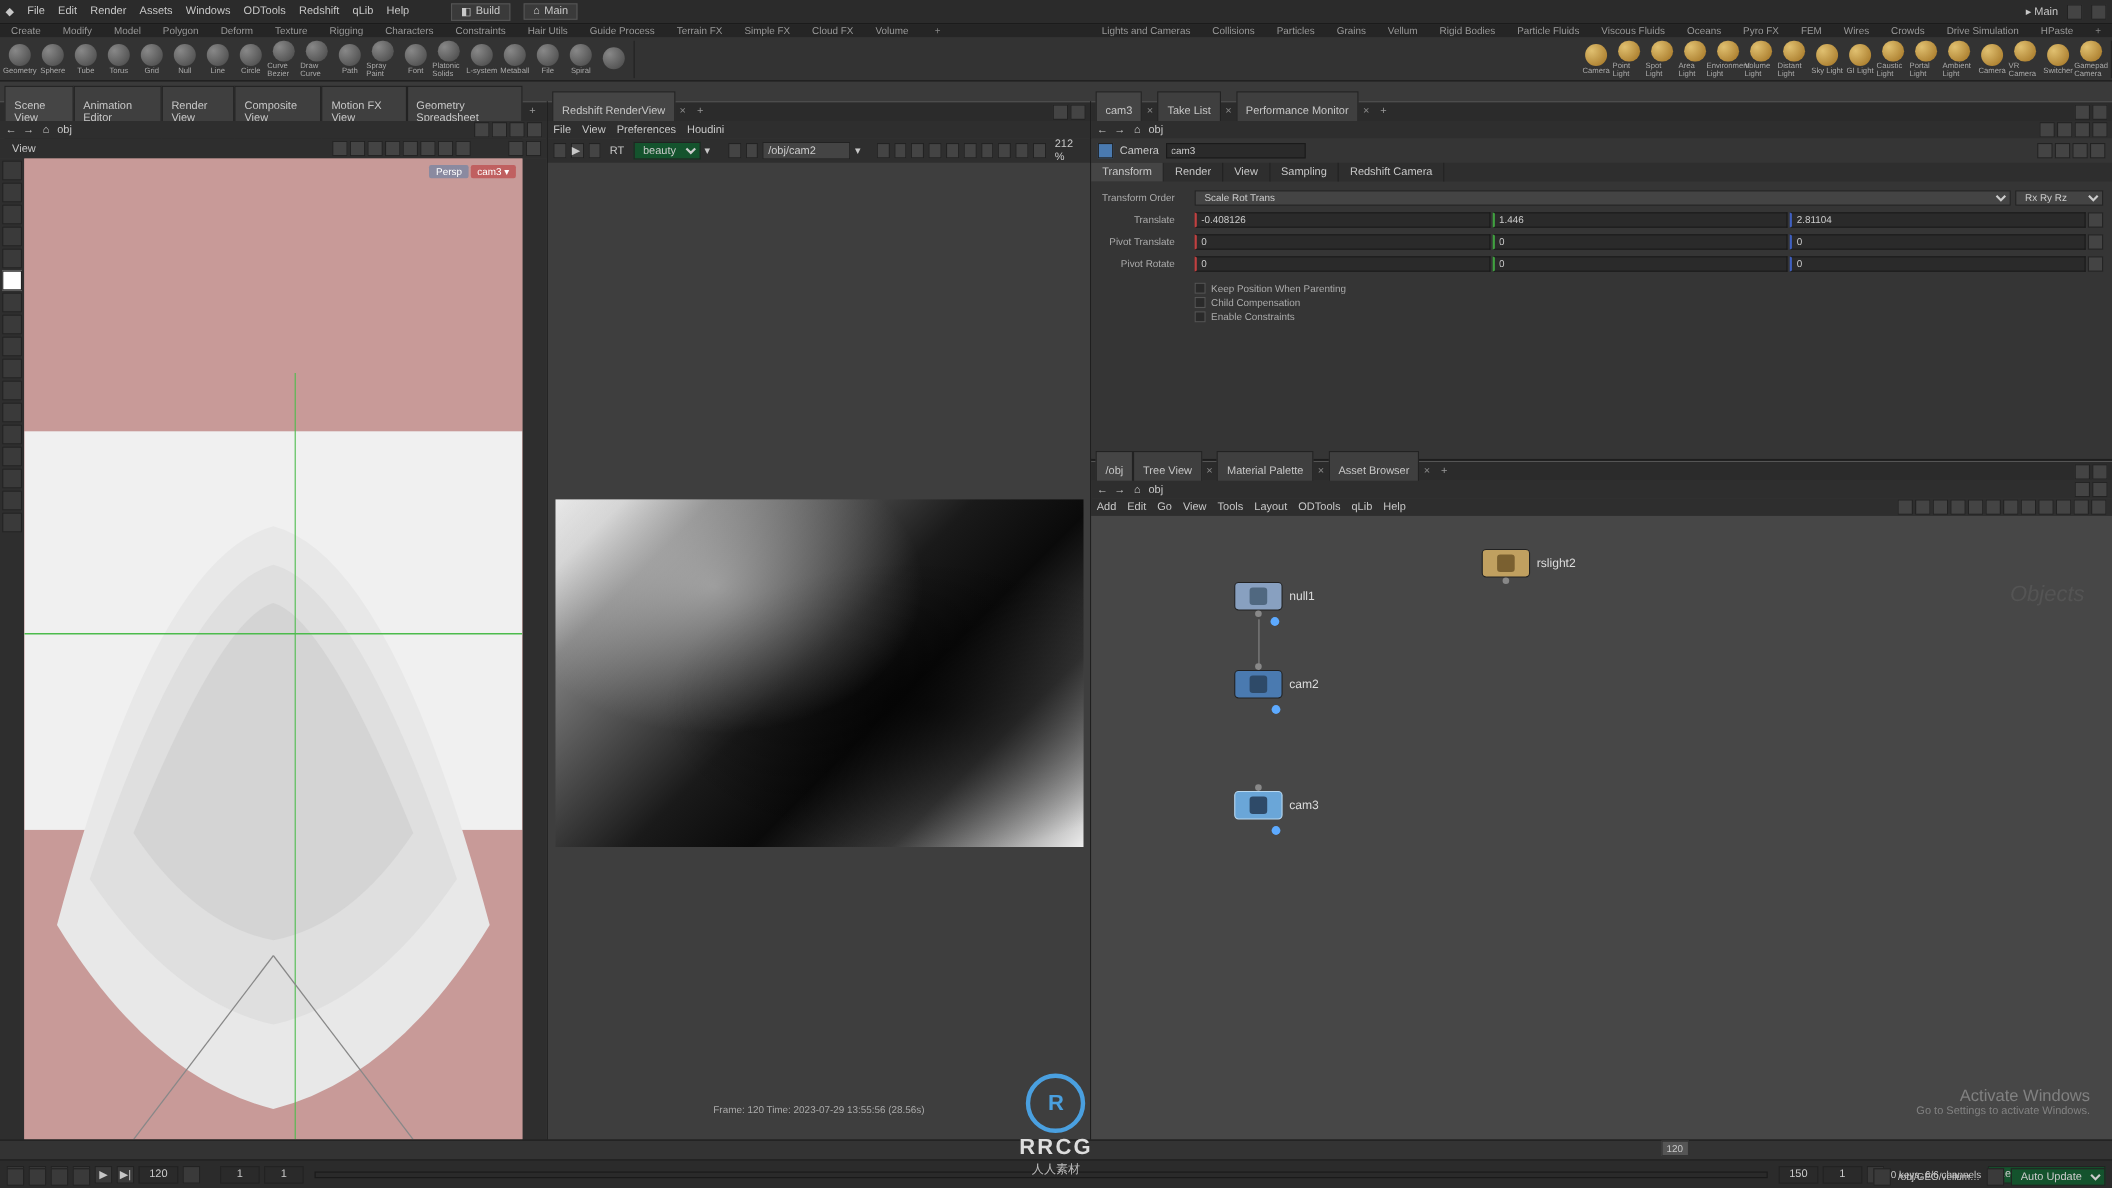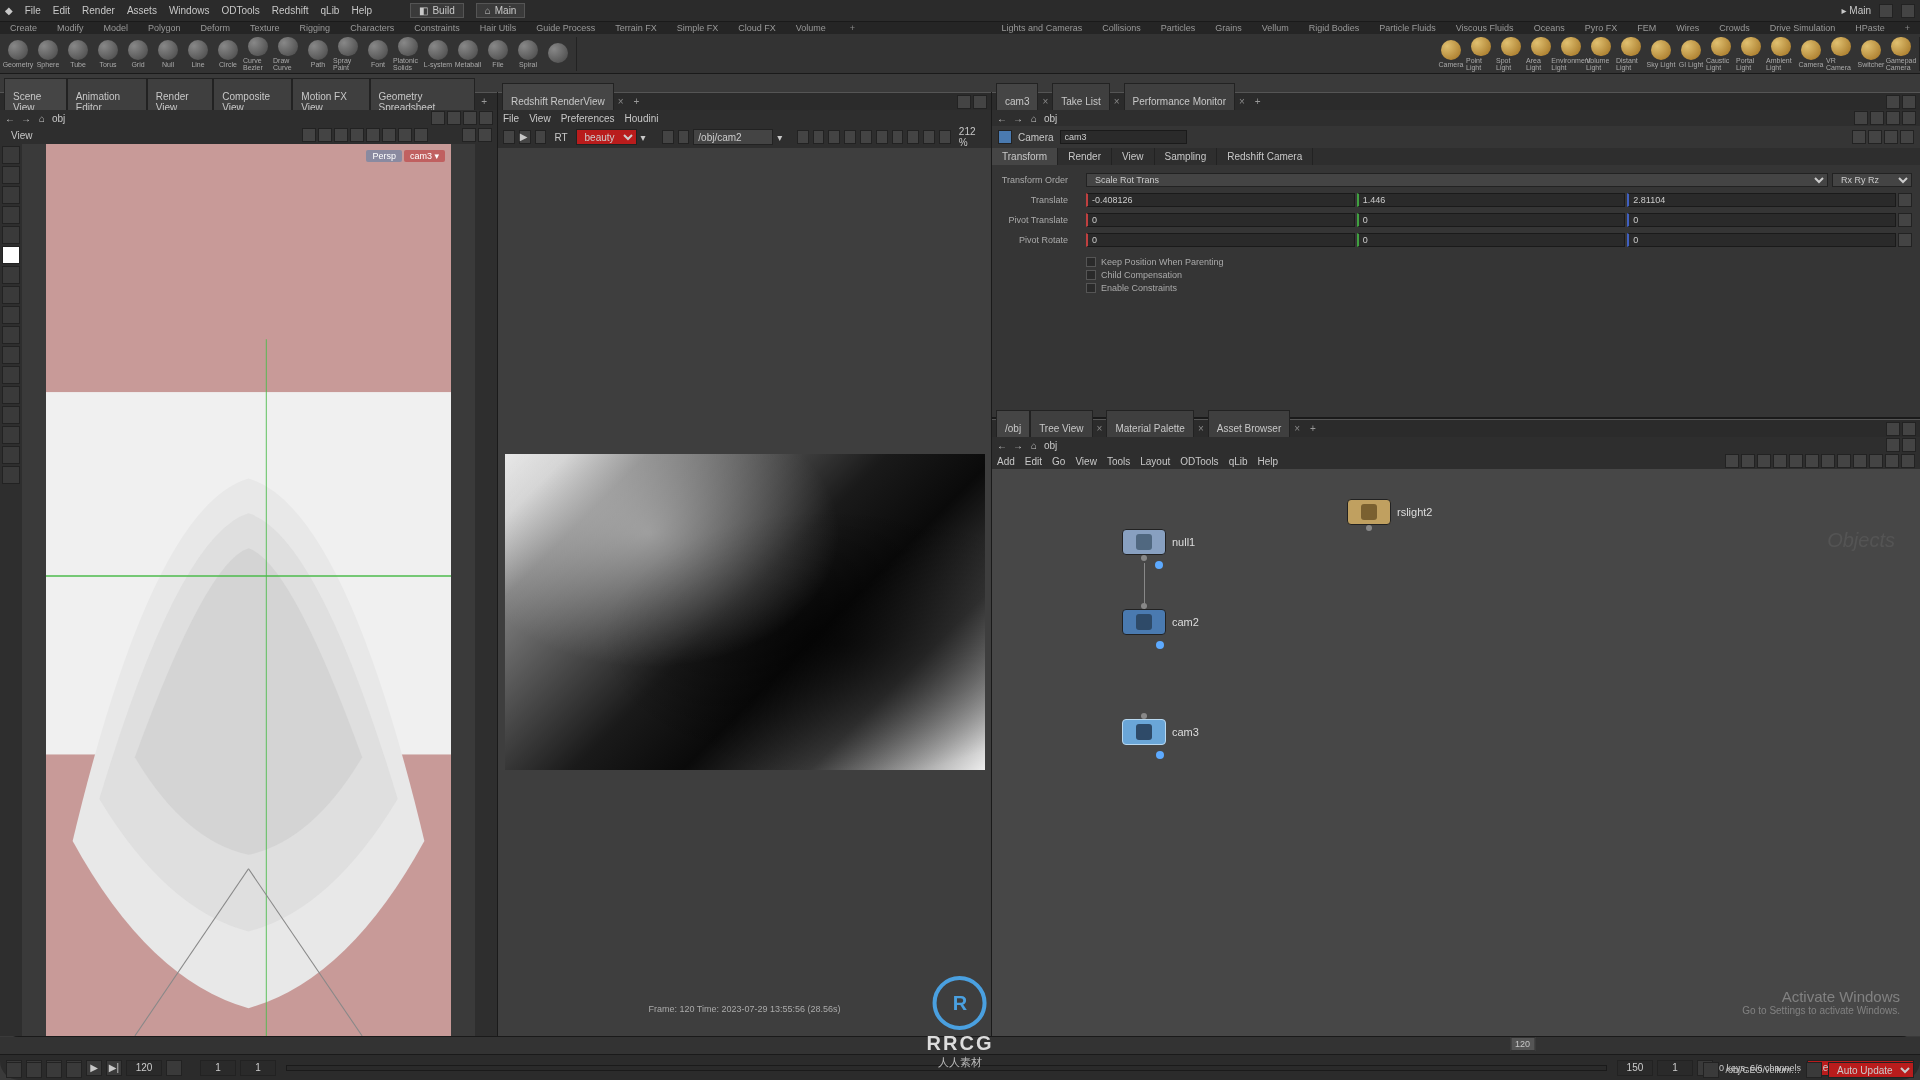--- a/index.html
+++ b/index.html
@@ -19,30 +19,30 @@
 .pane-close { padding:0 4px; color:#888; }
 .pane-plus { padding:0 6px; color:#999; }
 .path-bar { height:16px; background:#2e2e2e; display:flex; align-items:center; padding:0 4px; gap:4px; font-size:10px; }
 .path-bar .icon { width:12px; height:12px; display:inline-flex; align-items:center; justify-content:center; }
 .main { position:absolute; top:92px; left:0; right:0; bottom:44px; display:flex; }
 .col-left { width:498px; display:flex; flex-direction:column; border-right:1px solid #1a1a1a; }
 .col-center { width:494px; display:flex; flex-direction:column; border-right:1px solid #1a1a1a;justify-content:space-between; }
 .col-right { flex:1; display:flex; flex-direction:column; }
 .viewport-toolbar { height:18px; background:#2e2e2e; display:flex; align-items:center; padding:0 5px; gap:2px; }
 .tb-btn { width:14px; height:14px; background:#444; border:1px solid #222; }
-.viewport-area { flex:1; position:relative; background:#3a3a3a; display:flex;gap:24px; }
+.viewport-area { flex:1; position:relative; background:#3a3a3a; display:flex; }
 .vp-left-icons { width:22px; background:#2e2e2e; display:flex; flex-direction:column; gap:2px; padding:2px; }
 .vp-left-icons .vic { width:18px; height:18px; background:#3a3a3a; border:1px solid #222; }
 .vp-right-icons { width:22px; background:#2e2e2e; display:flex; flex-direction:column; gap:2px; padding:2px; }
 .vp-canvas { flex:1; position:relative; background:#c89a98; overflow:hidden; }
 .vp-overlay { position:absolute; top:6px; right:6px; display:flex; gap:2px; }
 .vp-badge { padding:1px 6px; font-size:9px; border-radius:2px; }
 .vp-canvas svg { width:100%; height:100%; }
 .render-toolbar { height:22px; background:#2e2e2e; display:flex; align-items:center; padding:0 5px; gap:4px; }
-.render-select { background:#b91c1c; border:1px solid #222; color:#ccc; font-size:10px; height:16px; padding:0 4px; }
+.render-select { background:#14532d; border:1px solid #222; color:#ccc; font-size:10px; height:16px; padding:0 4px; }
 .render-input { background:#444; border:1px solid #222; color:#ccc; font-size:10px; height:16px; padding:0 4px; width:80px; }
 .render-view { flex:1; background:#3e3e3e; position:relative; display:flex; flex-direction:column; align-items:center; justify-content:center; }
 .render-menu { height:16px; background:#2e2e2e; display:flex; align-items:center; padding:0 5px; gap:10px; }
 .render-img { width:480px; height:316px; background:linear-gradient(135deg,#e8e8e8 0%,#d0d0d0 8%,#808080 18%,#1a1a1a 48%,#0a0a0a 62%,#3a3a3a 78%,#aaa 92%,#eee 100%); margin-top:40px; position:relative; }
 .render-img::before { content:""; position:absolute; inset:0; background:radial-gradient(ellipse at 30% 25%, rgba(255,255,255,.4), transparent 40%), radial-gradient(ellipse at 70% 60%, rgba(0,0,0,.6), transparent 50%); }
 .render-status { position:absolute; bottom:22px; width:100%; text-align:center; font-size:9px; color:#aaa; }
 .render-footer { position:absolute; bottom:0; left:0; right:0; height:18px; background:#2e2e2e; display:flex; align-items:center; justify-content:space-between; padding:0 6px; font-size:9px; color:#999; }
 .param-pane { flex:1; background:#353535; display:flex; flex-direction:column; }
 .param-header { padding:4px 6px; display:flex; align-items:center; gap:6px; }
 .param-tabs { display:flex; background:#2e2e2e; }
@@ -63,21 +63,21 @@
 .net-canvas { flex:1; background:#474747; position:relative; }
 .node { position:absolute; display:flex; align-items:center; gap:6px; }
 .node-body { width:44px; height:26px; border-radius:4px; display:flex; align-items:center; justify-content:center; background:#4a7ab0; border:1px solid #222; position:relative; }
 .node-body.sel { background:#6aa6d8; border:1px solid #b8d8f0; }
 .node-body .nic { width:16px; height:16px; background:#2e4a68; border-radius:3px; }
 .node-label { font-size:11px; color:#ddd; }
 .node .port { width:6px; height:6px; border-radius:3px; background:#888; position:absolute; left:50%; transform:translateX(-50%); }
 .node .port.top { top:-7px; } .node .port.bot { bottom:-7px; }
 .node-flag { position:absolute; bottom:-14px; left:50%; transform:translateX(-50%); width:8px; height:8px; border-radius:4px; background:#5daaff; }
 .wire { position:absolute; width:1px; background:#888; }
-.timeline { position:absolute; bottom:0; left:0; right:0; height:44px; background:#2b2b2b; border-top:1px solid #1a1a1a; display:flex; flex-direction:column;border-radius:19px; }
+.timeline { position:absolute; bottom:0; left:0; right:0; height:44px; background:#2b2b2b; border-top:1px solid #1a1a1a; display:flex; flex-direction:column; }
 .timeline-track { height:18px; background:#333; position:relative; border-bottom:1px solid #1a1a1a; }
 .timeline-track .frm { position:absolute; top:0; padding:1px 4px; background:#555; border:1px solid #333; font-size:9px; transform:translateX(-50%); }
 .timeline-controls { flex:1; display:flex; align-items:center; padding:0 6px; gap:4px; }
 .tc-btn { width:16px; height:16px; background:#3a3a3a; border:1px solid #222; display:flex; align-items:center; justify-content:center; }
 .tc-input { width:36px; height:16px; background:#2a2a2a; border:1px solid #222; color:#ccc; font-size:10px; text-align:center; }
 .tc-right { margin-left:auto; display:flex; align-items:center; gap:6px; font-size:9px; }
 .right-upper { height:326px; display:flex; flex-direction:column; border-bottom:1px solid #1a1a1a; }
 .build-btn { background:#3a3a3a; border:1px solid #555; padding:1px 8px; display:flex; align-items:center; gap:4px; }
 .right-toolbar-icons { margin-left:auto; display:flex; gap:2px; }
 .right-toolbar-icons .ib { width:14px; height:14px; background:#444; border:1px solid #222; }

